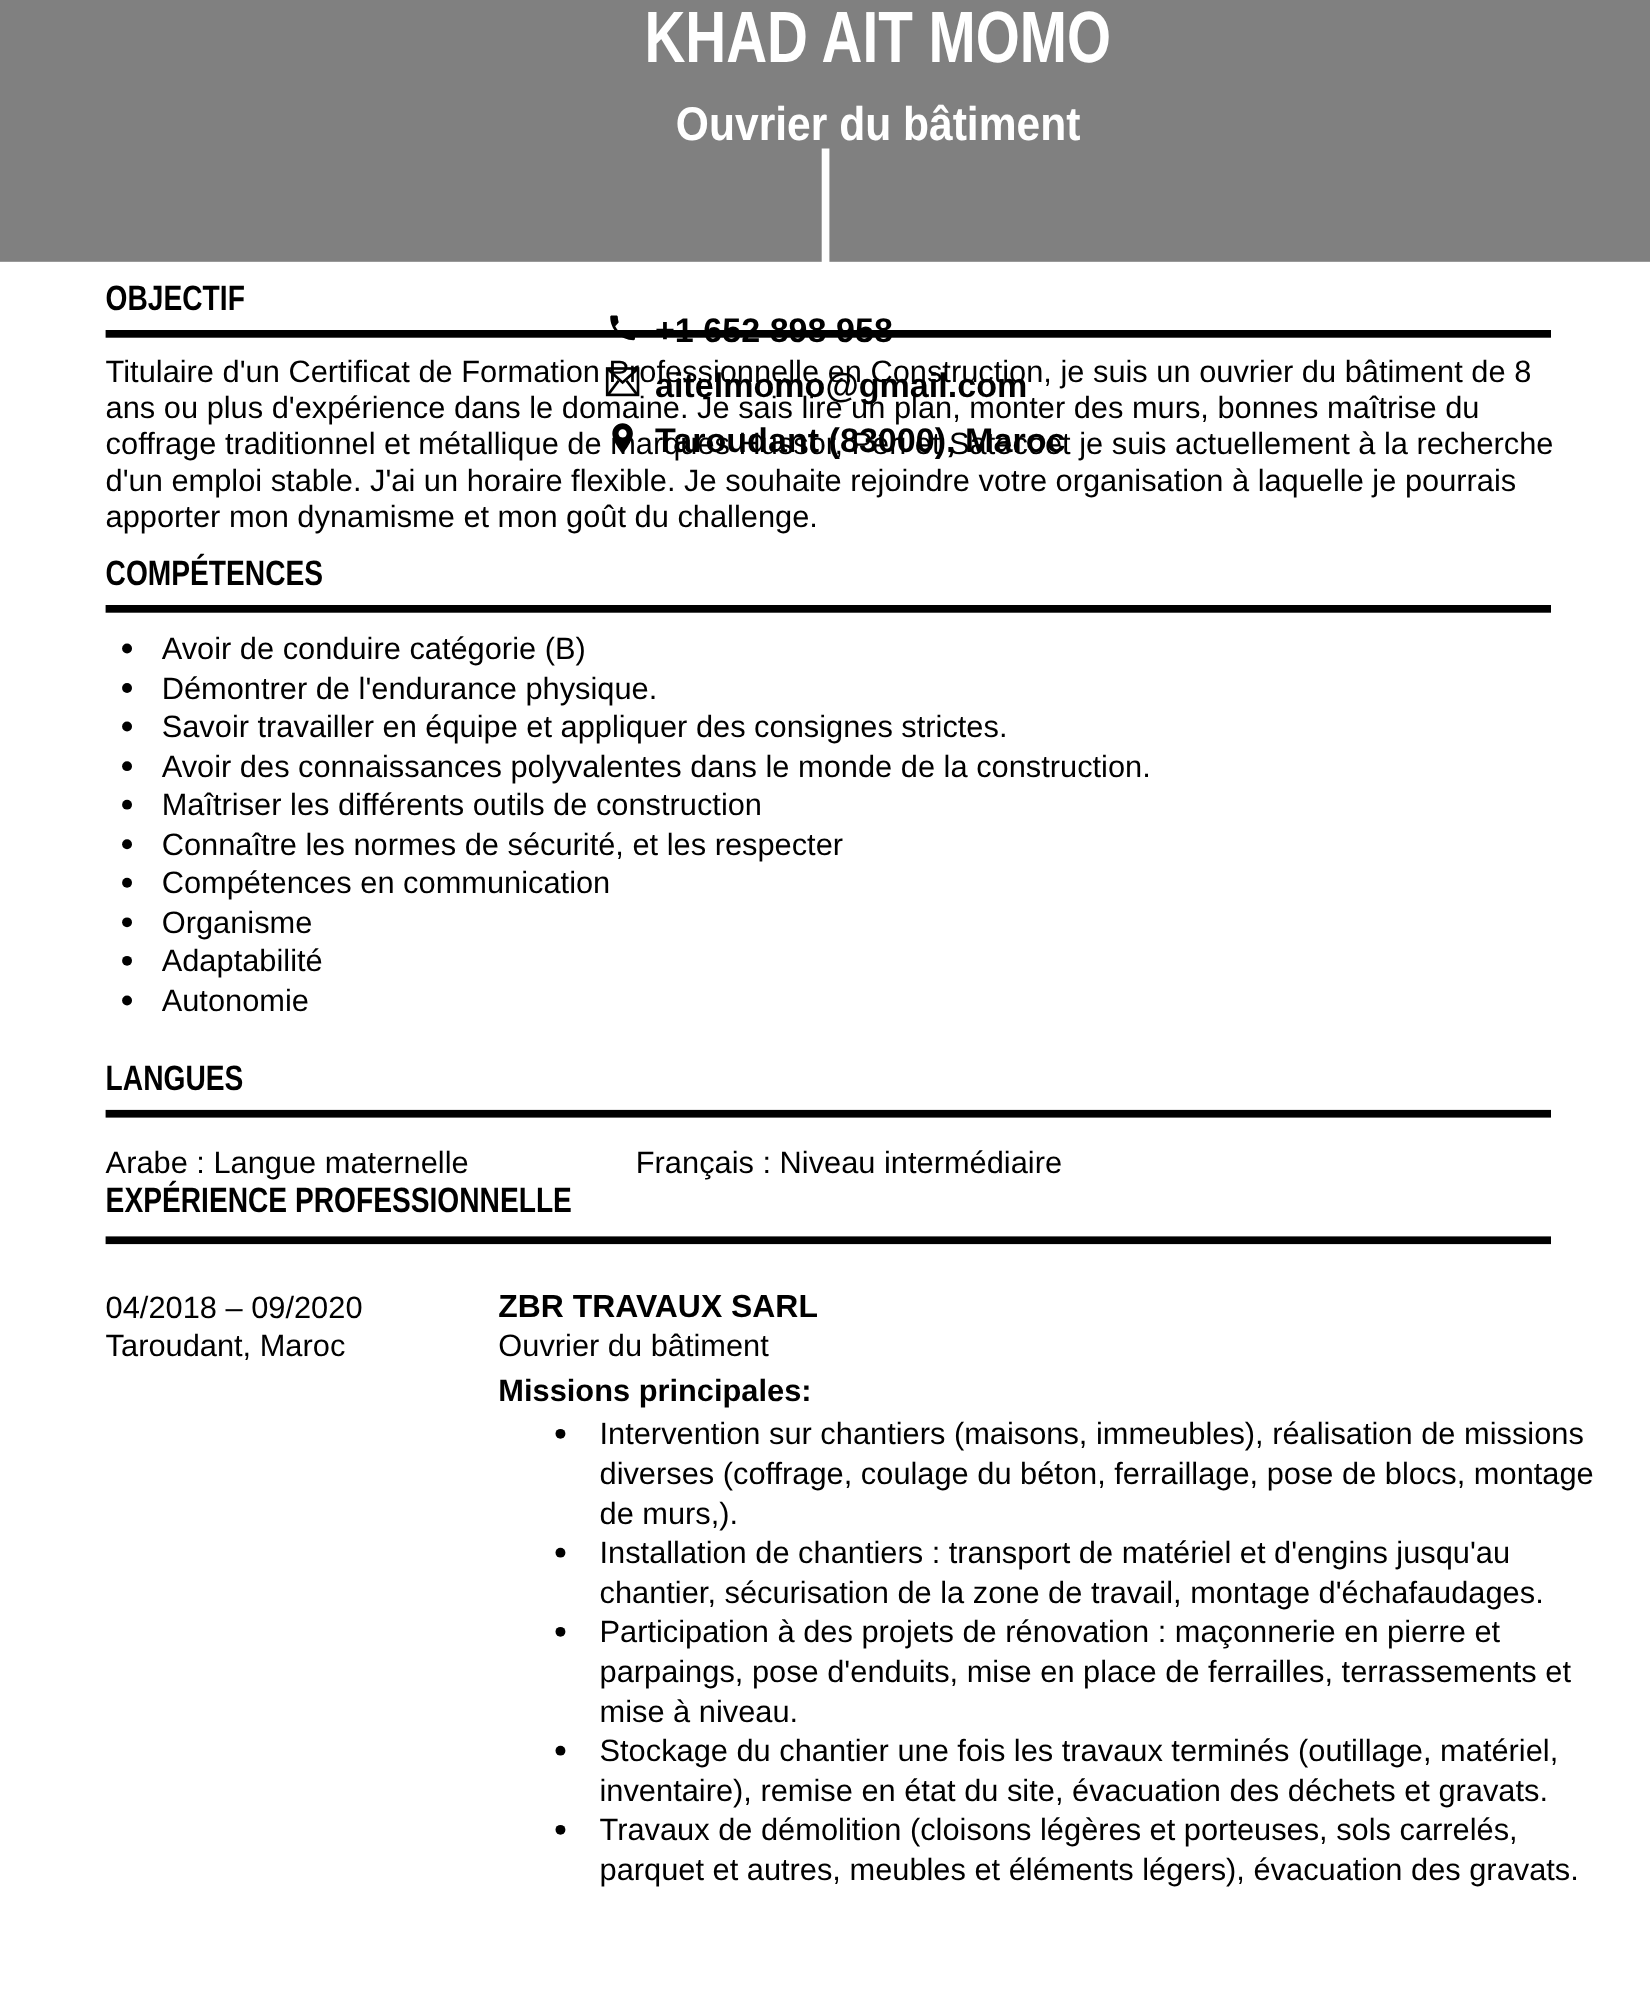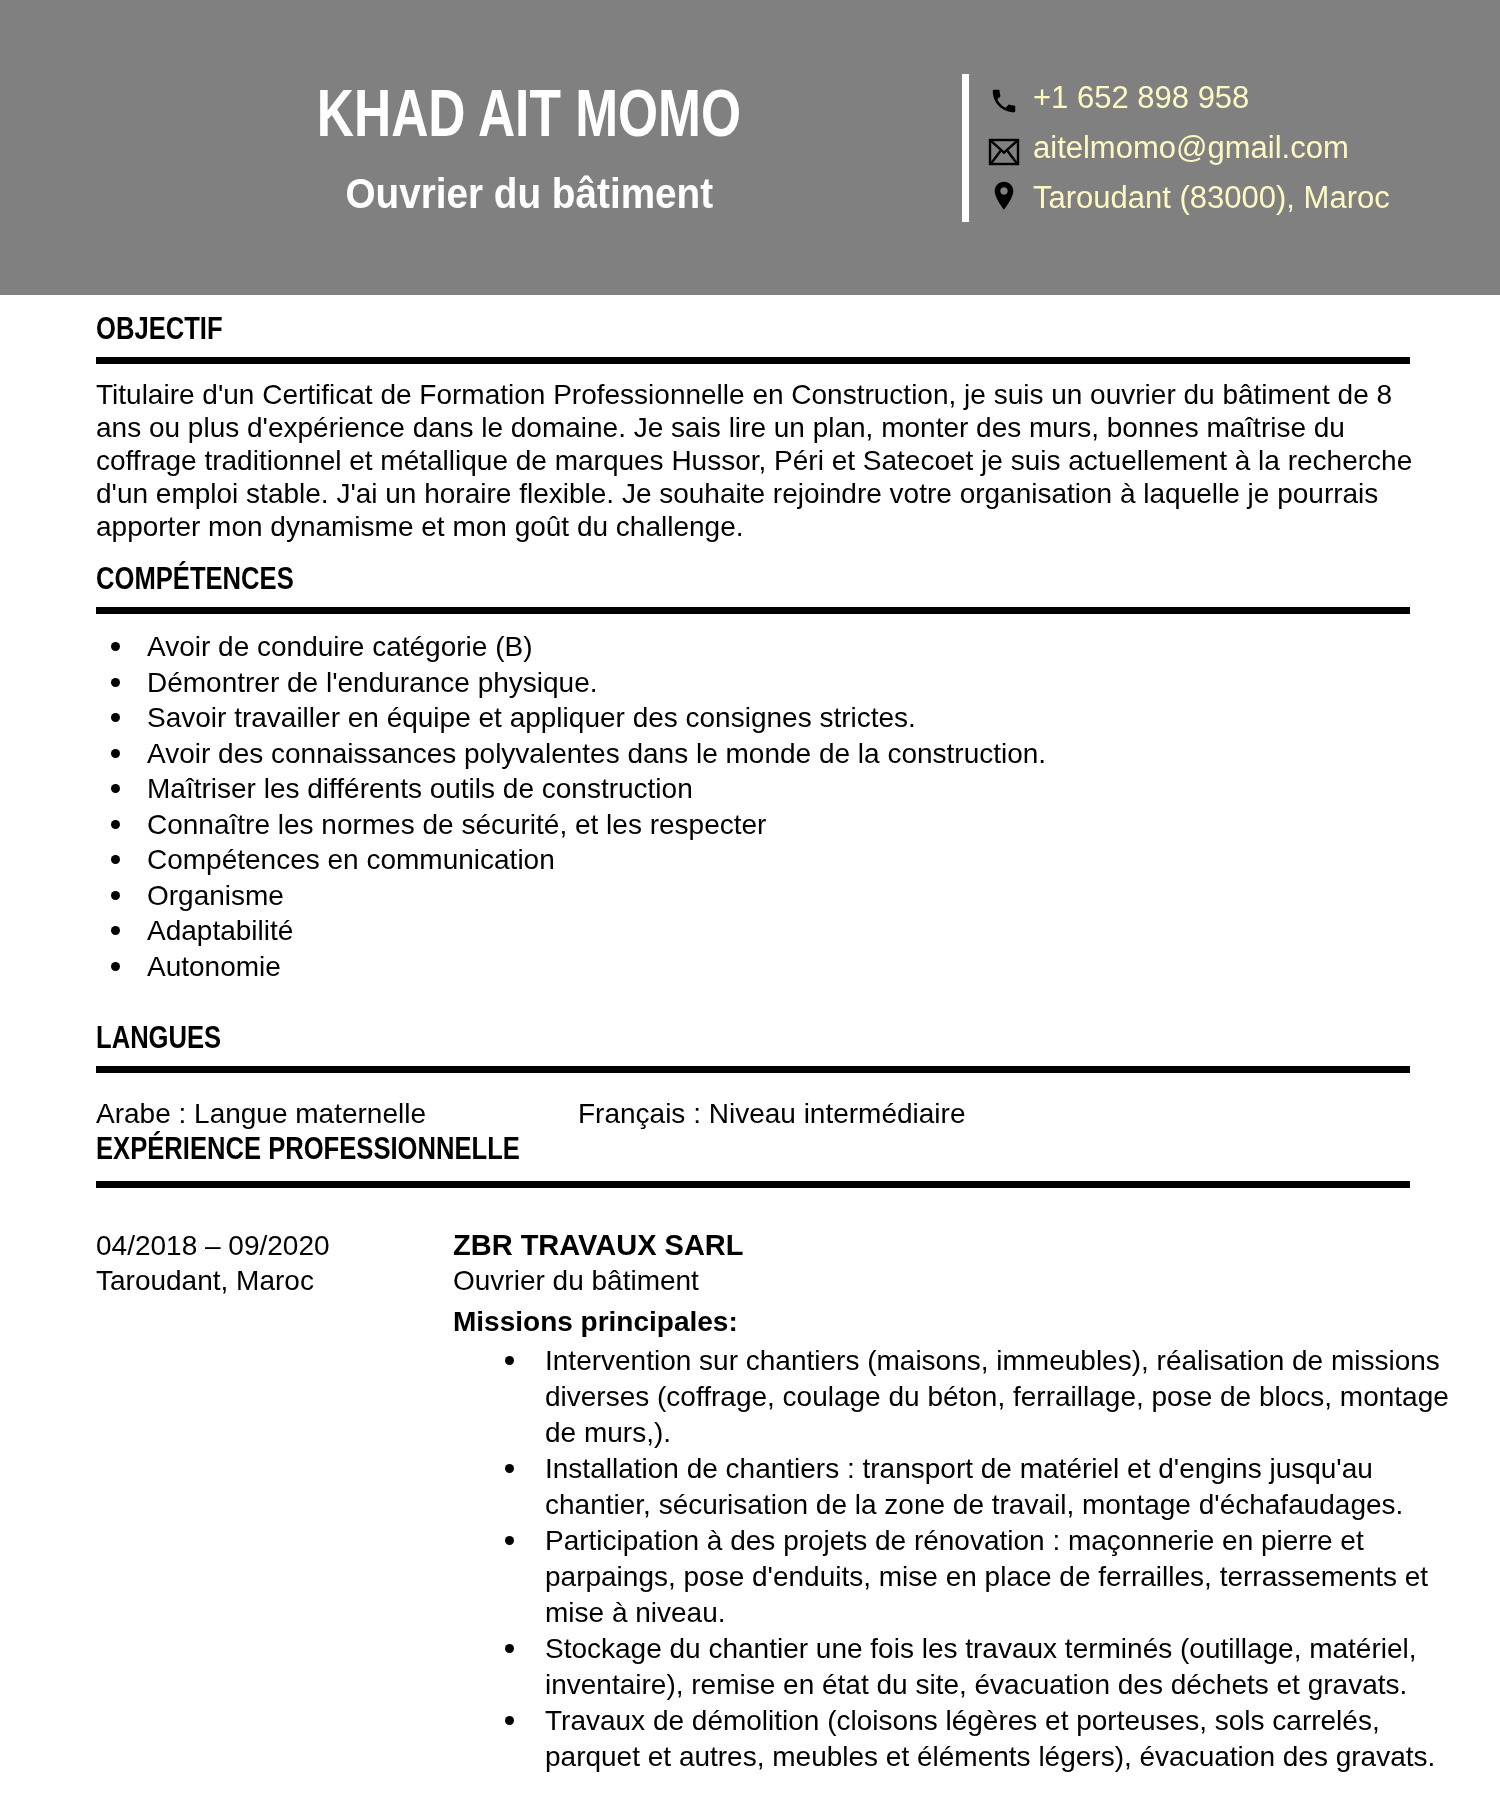--- a/index.html
+++ b/index.html
@@ -12,24 +12,25 @@
     height: 1815px;
     overflow: hidden;
     font-family: "Liberation Sans", sans-serif;
     color: #000000;
     position: relative;
   }
 
   
   .band {
     width: 1500px;
-    height: 295px;
+    height: 238px;
     background: #808080;
     display: flex;
     align-items: center;
+    flex-direction: column;
   }
   .band-left {
     width: 866px;
     padding-left: 96px;
     box-sizing: content-box;
     display: flex;
     flex-direction: column;
     align-items: center;
     gap: 26px;
   }
@@ -56,23 +57,23 @@
     flex: none;
   }
   .band-contact {
     margin-left: 16px;
     display: flex;
     flex-direction: column;
     gap: 14px;
   }
   .contact-row {
     display: flex;
-    align-items: flex-end;
-    color: #fef9c3;
-    font-weight: normal;
+    align-items: flex-start;
+    color: #000000;
+    font-weight: bold;
     font-size: 31px;
     line-height: 36px;
     white-space: nowrap;
   }
   .contact-icon {
     width: 38px;
     flex: none;
     display: flex;
     align-items: center;
     justify-content: center;

